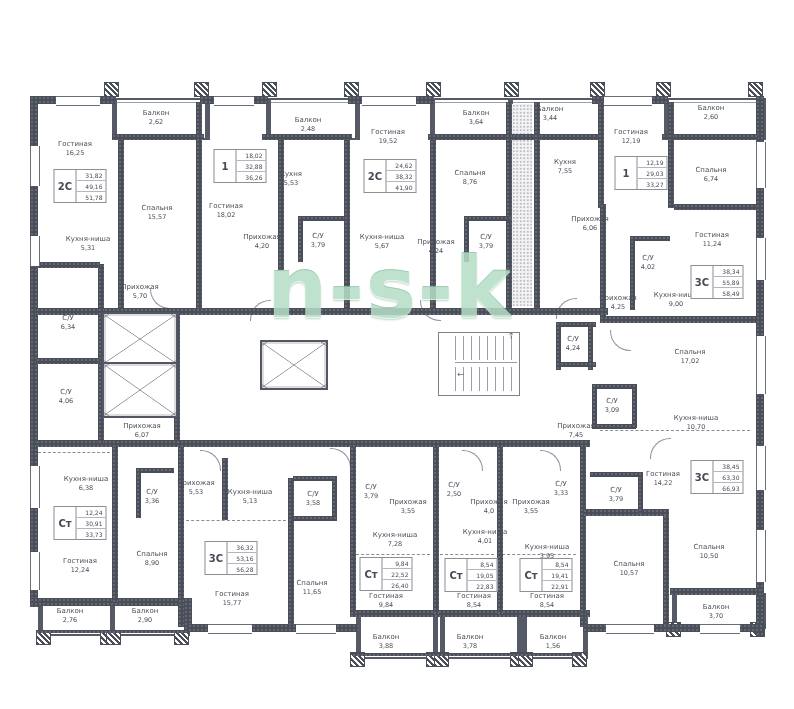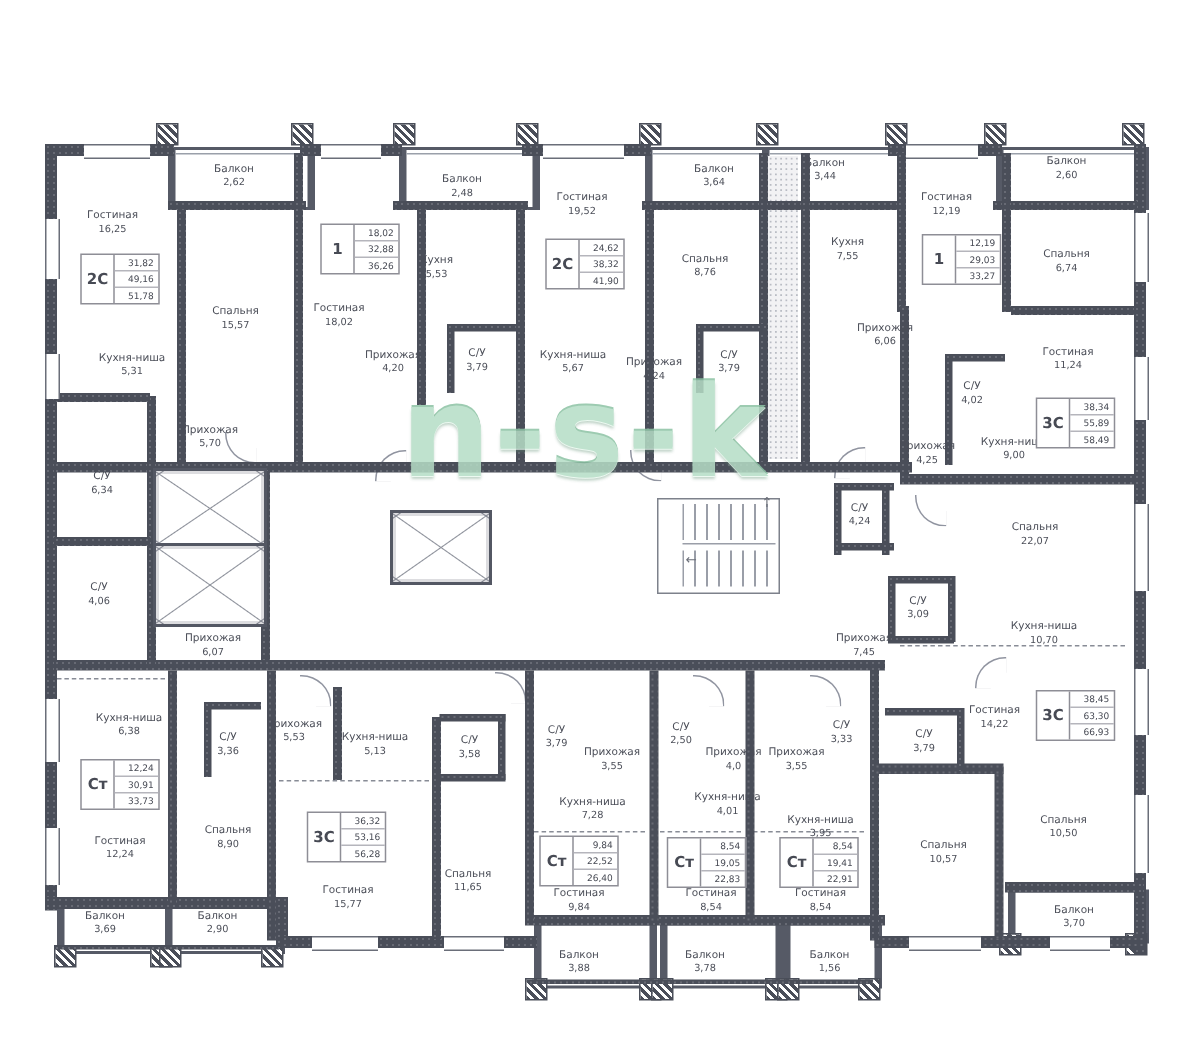--- a/index.html
+++ b/index.html
@@ -307,21 +307,21 @@
       <div class="room-label" style="left: 618px; top: 302px;">
         <div class="rn">Прихожая</div>
         <div class="ra">4,25</div>
       </div>
       <div class="room-label" style="left: 573px; top: 343px;">
         <div class="rn">С/У</div>
         <div class="ra">4,24</div>
       </div>
       <div class="room-label" style="left: 690px; top: 356px;">
         <div class="rn">Спальня</div>
-        <div class="ra">22,07</div>
+        <div class="ra">17,02</div>
       </div>
       <div class="room-label" style="left: 612px; top: 405px;">
         <div class="rn">С/У</div>
         <div class="ra">3,09</div>
       </div>
       <div class="room-label" style="left: 576px; top: 430px;">
         <div class="rn">Прихожая</div>
         <div class="ra">7,45</div>
       </div>
       <div class="room-label" style="left: 696px; top: 422px;">
@@ -443,21 +443,21 @@
       <div class="room-label" style="left: 86px; top: 483px;">
         <div class="rn">Кухня-ниша</div>
         <div class="ra">6,38</div>
       </div>
       <div class="room-label" style="left: 80px; top: 565px;">
         <div class="rn">Гостиная</div>
         <div class="ra">12,24</div>
       </div>
       <div class="room-label" style="left: 70px; top: 615px;">
         <div class="rn">Балкон</div>
-        <div class="ra">3,69</div>
+        <div class="ra">2,76</div>
       </div>
       <div class="room-label" style="left: 142px; top: 430px;">
         <div class="rn">Прихожая</div>
         <div class="ra">6,07</div>
       </div>
       <div class="unit" style="left: 80px; top: 186px;">
         <div class="ut-type">2С</div>
         <div class="ut-vals">
           <span>31,82</span>
           <span>49,16</span>

